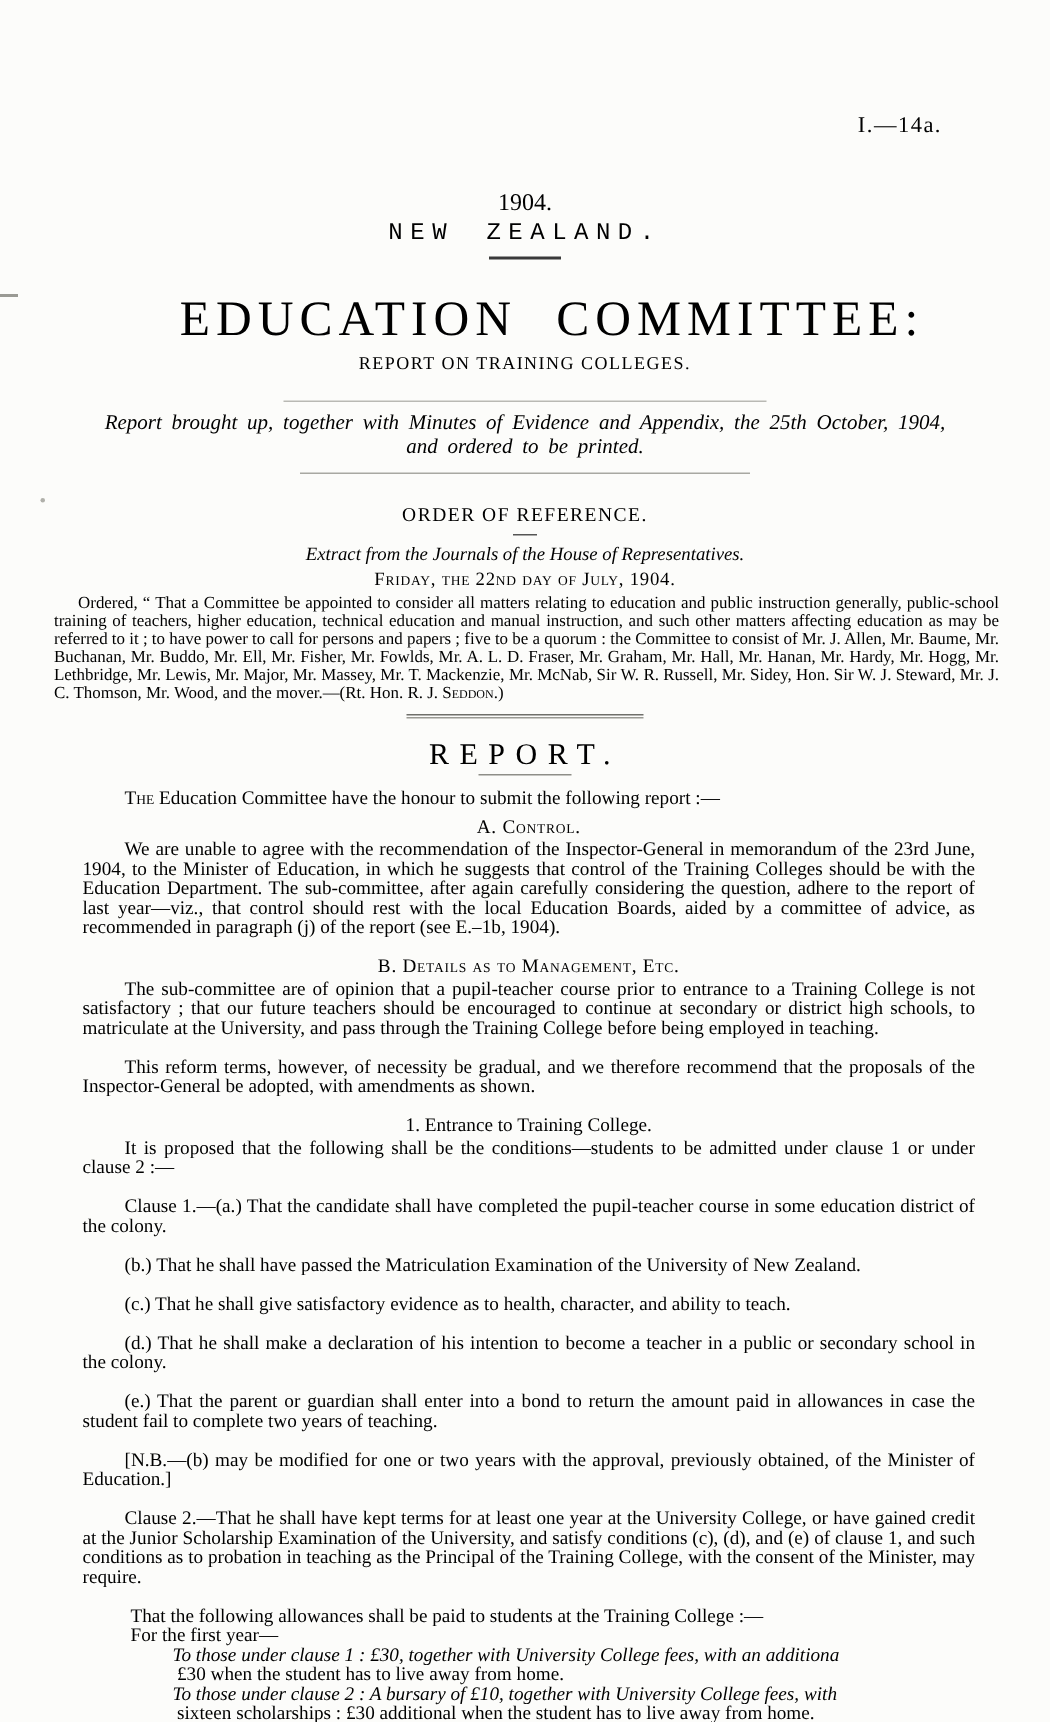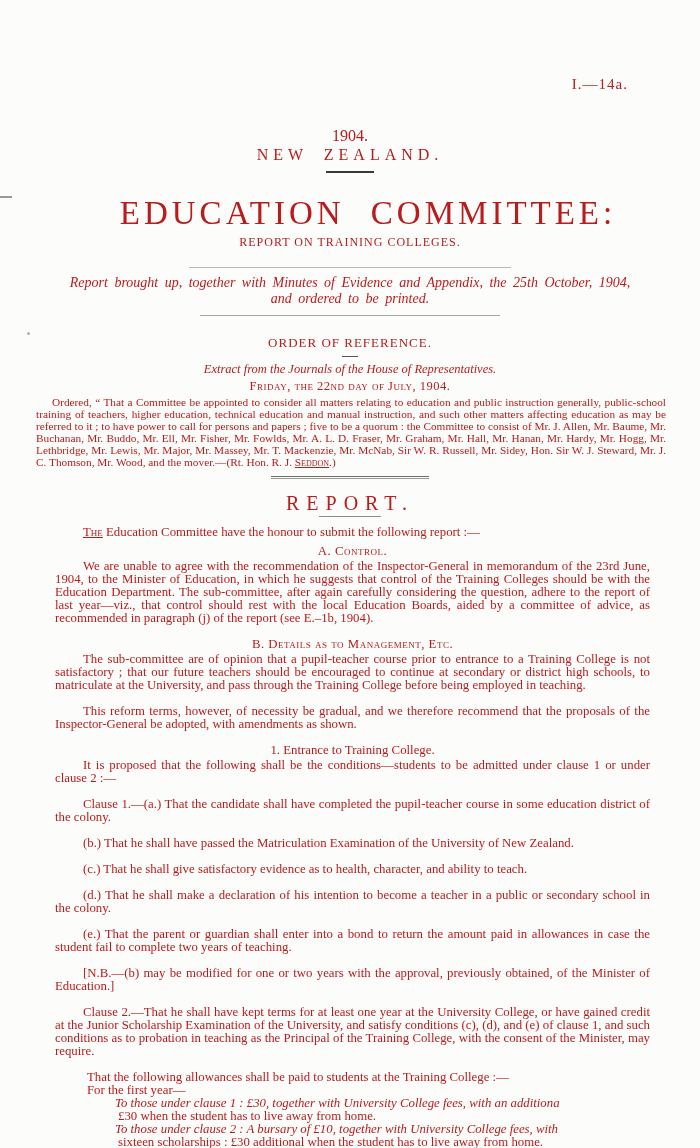--- a/index.html
+++ b/index.html
@@ -1,33 +1,33 @@
 <!DOCTYPE html>
 <html><head>
 <meta charset="utf-8">
 <style>
   html,body { margin:0; padding:0; background:#ffffff; }
   .page {
     position:relative;
     width:700px; height:1148px;
     background:#fcfcfa;
     font-family:"Liberation Serif", serif;
-    color:#b91c1c;
+    color:#000000;
     overflow:hidden;
     box-sizing:border-box;
     padding-top:76px;
   }
   .doc-ref {
     text-align:right;
     padding-right:72px;
     font-size:15px;
     letter-spacing:1px;
   }
   .year { text-align:center; margin-top:34px; font-size:16px; }
-  .country { text-align:center; margin-top:1px; font-size:16px; letter-spacing:5px; word-spacing:7px; }
+  .country { text-align:center; margin-top:1px; font-size:16px; letter-spacing:5px; word-spacing:7px;font-family:Liberation Mono, monospace; }
   .rule-short {
     width:48px; height:2px; background:#3a3a3a;
     margin:7px auto 0 auto;
   }
   .main-title {
     margin:22px 0 0 0; text-align:center;
     font-size:33px; font-weight:normal;
     letter-spacing:4px; word-spacing:14px;padding-left:36px;
   }
   .subtitle { text-align:center; margin-top:3px; font-size:12px; letter-spacing:1px; }
@@ -47,21 +47,21 @@
   .oor-heading { text-align:center; margin-top:19px; font-size:13px; letter-spacing:1px; }
   .dash-tiny { width:16px; height:1px; background:#555; margin:5px auto 0 auto; }
   .extract { text-align:center; margin-top:5px; font-style:italic; font-size:12.5px; }
   .date-line { text-align:center; margin-top:2px; font-size:12.5px; font-variant:small-caps; letter-spacing:0.5px; }
   .ordered {
     margin:3px 34px 0 36px;
     font-size:11.3px; line-height:11.9px;
     text-align:justify; text-indent:16px;
   }
   .ital { }
-  .sc { font-variant:small-caps;text-decoration:underline; }
+  .sc { font-variant:small-caps; }
   .rule-double {
     width:158px; height:3px;
     border-top:1px solid #6f6f6a; border-bottom:1px solid #9a9a94;
     margin:8px auto 0 auto; box-sizing:border-box;
   }
   .report-heading {
     text-align:center; margin-top:13px;
     font-size:20px; letter-spacing:7px;
   }
   .report-underline { width:62px; height:1px; background:#8e8e88; margin:1px auto 0 auto; }

